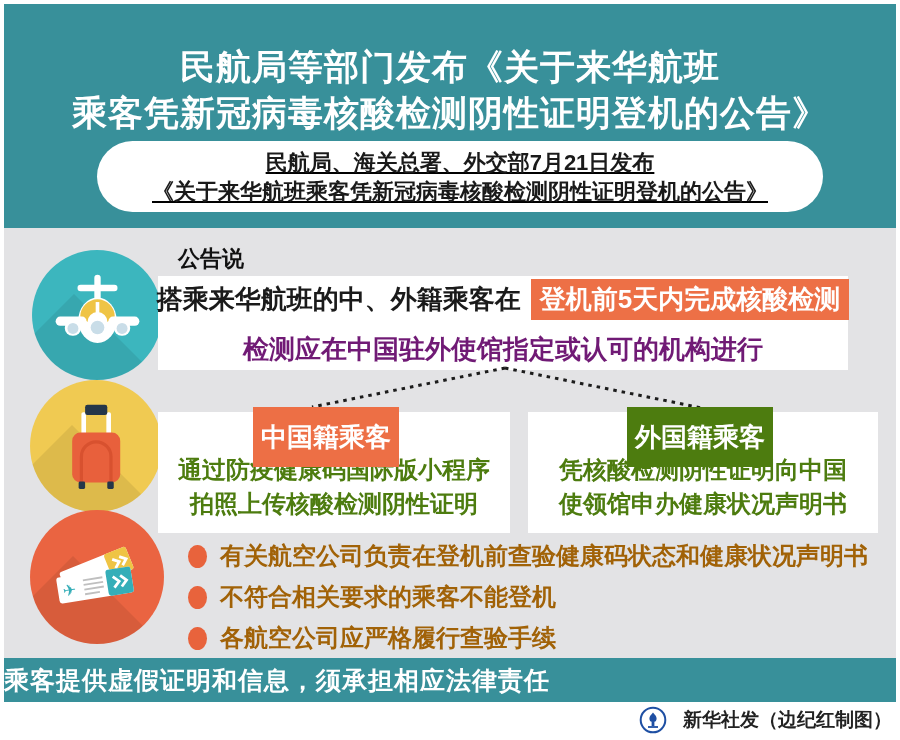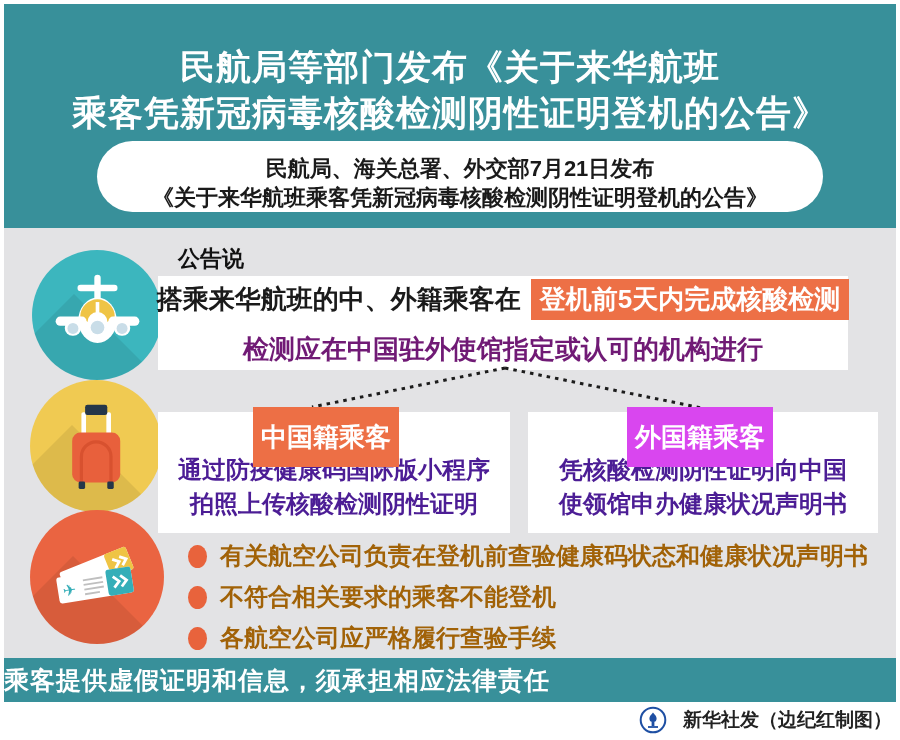--- a/index.html
+++ b/index.html
@@ -5,21 +5,21 @@
   html,body{margin:0;padding:0;background:#fff;}
   .canvas{position:relative;width:900px;height:740px;background:#ffffff;
           font-family:"Liberation Sans","DejaVu Sans",sans-serif;overflow:hidden;border-radius:14px;}
 
   
   .header{position:absolute;left:4px;top:4px;width:892px;height:224px;background:#38909A;}
   .title{position:absolute;width:100%;text-align:center;color:#fff;font-weight:bold;
          font-size:35px;letter-spacing:1px;white-space:nowrap;}
   .t1{top:40px;} .t2{top:86px;}
   .pill{position:absolute;left:93px;top:137px;width:726px;height:71px;background:#fff;
-        border-radius:36px;display:flex;flex-direction:column;justify-content:flex-end;align-items:center;}
+        border-radius:36px;display:flex;flex-direction:column;justify-content:center;align-items:center;text-decoration:underline;}
   .pill div{font-size:22px;font-weight:bold;color:#1a1a1a;line-height:29px;white-space:nowrap;}
 
   
   .bodyarea{position:absolute;left:4px;top:228px;width:892px;height:430px;background:#E3E3E5;}
 
   
   .circle{position:absolute;border-radius:50%;overflow:hidden;}
   .circle .shadow{position:absolute;left:32%;top:34%;width:170%;height:170%;
                   background:rgba(0,0,0,0.08);transform:rotate(45deg);transform-origin:0 0;}
   .circle svg{position:absolute;left:15%;top:14%;width:70%;height:72%;}
@@ -35,25 +35,25 @@
   .hl{background:#ED7046;color:#fff;padding:3px 9px;margin-left:10px;}
   .announce-line2{font-size:26px;font-weight:bold;color:#701a75;white-space:nowrap;}
 
   .branch-svg{position:absolute;left:250px;top:360px;width:470px;height:55px;}
 
   
   .branch-box{position:absolute;top:412px;height:121px;background:#fff;display:flex;
               flex-direction:column;justify-content:flex-end;align-items:center;padding-bottom:12px;box-sizing:border-box;}
   .bb-left{left:158px;width:352px;}
   .bb-right{left:528px;width:350px;}
-  .branch-box div{font-size:24px;font-weight:bold;color:#4c1d95;line-height:34px;white-space:nowrap;}
+  .branch-box div{font-size:24px;font-weight:bold;color:#4d7c0f;line-height:34px;white-space:nowrap;}
   .tag{position:absolute;top:407px;width:146px;height:60px;display:flex;align-items:center;
        justify-content:center;color:#fff;font-size:26px;font-weight:bold;}
   .tag-cn{left:253px;background:#ED6F45;}
-  .tag-fr{left:627px;background:#d946ef;}
+  .tag-fr{left:627px;background:#4d7c0f;}
 
   
   .bullets{position:absolute;left:188px;top:540px;width:704px;}
   .bullet-row{display:flex;align-items:center;margin-bottom:9px;}
   .dot{width:19px;height:23px;border-radius:50%;background:#E8633C;margin-right:13px;flex:none;}
   .bullet-text{font-size:24px;font-weight:bold;color:#a16207;white-space:nowrap;}
 
   
   .footer-bar{position:absolute;left:4px;top:658px;width:892px;height:44px;background:#38909A;
               display:flex;align-items:center;justify-content:flex-start;}

